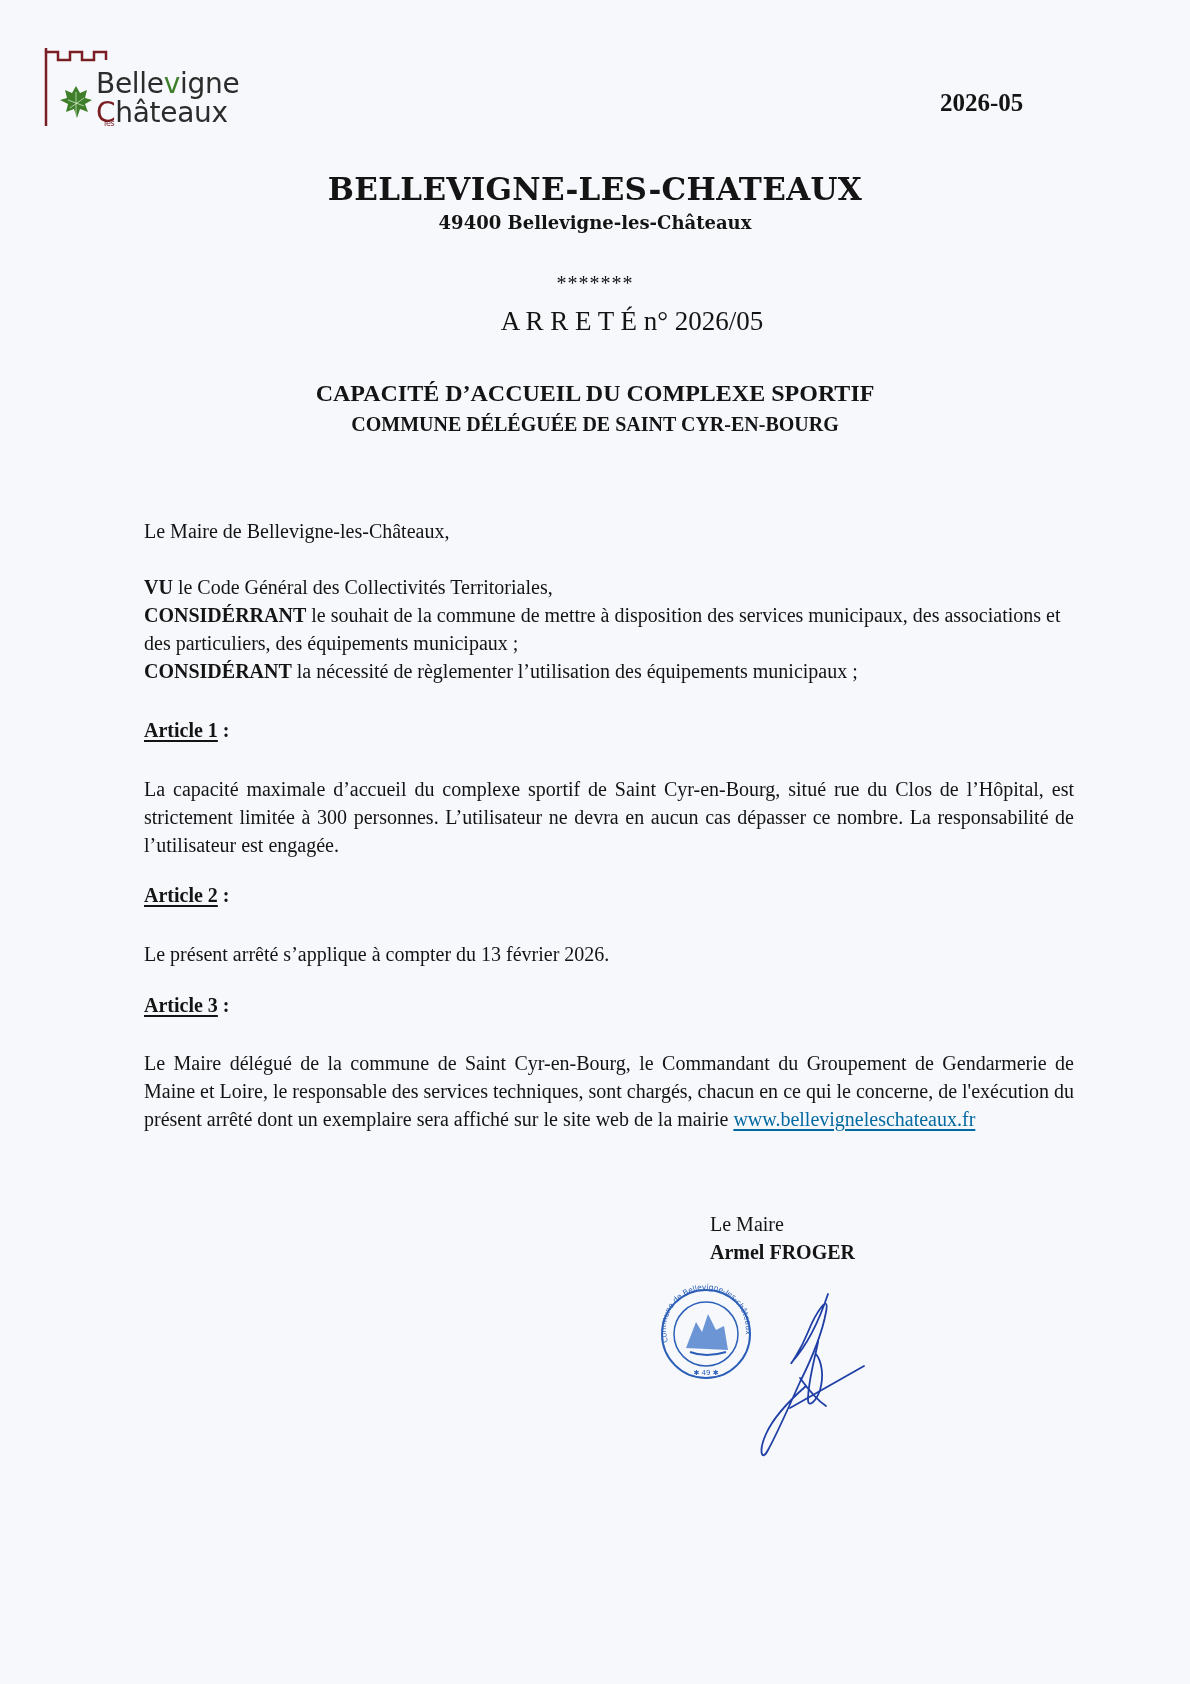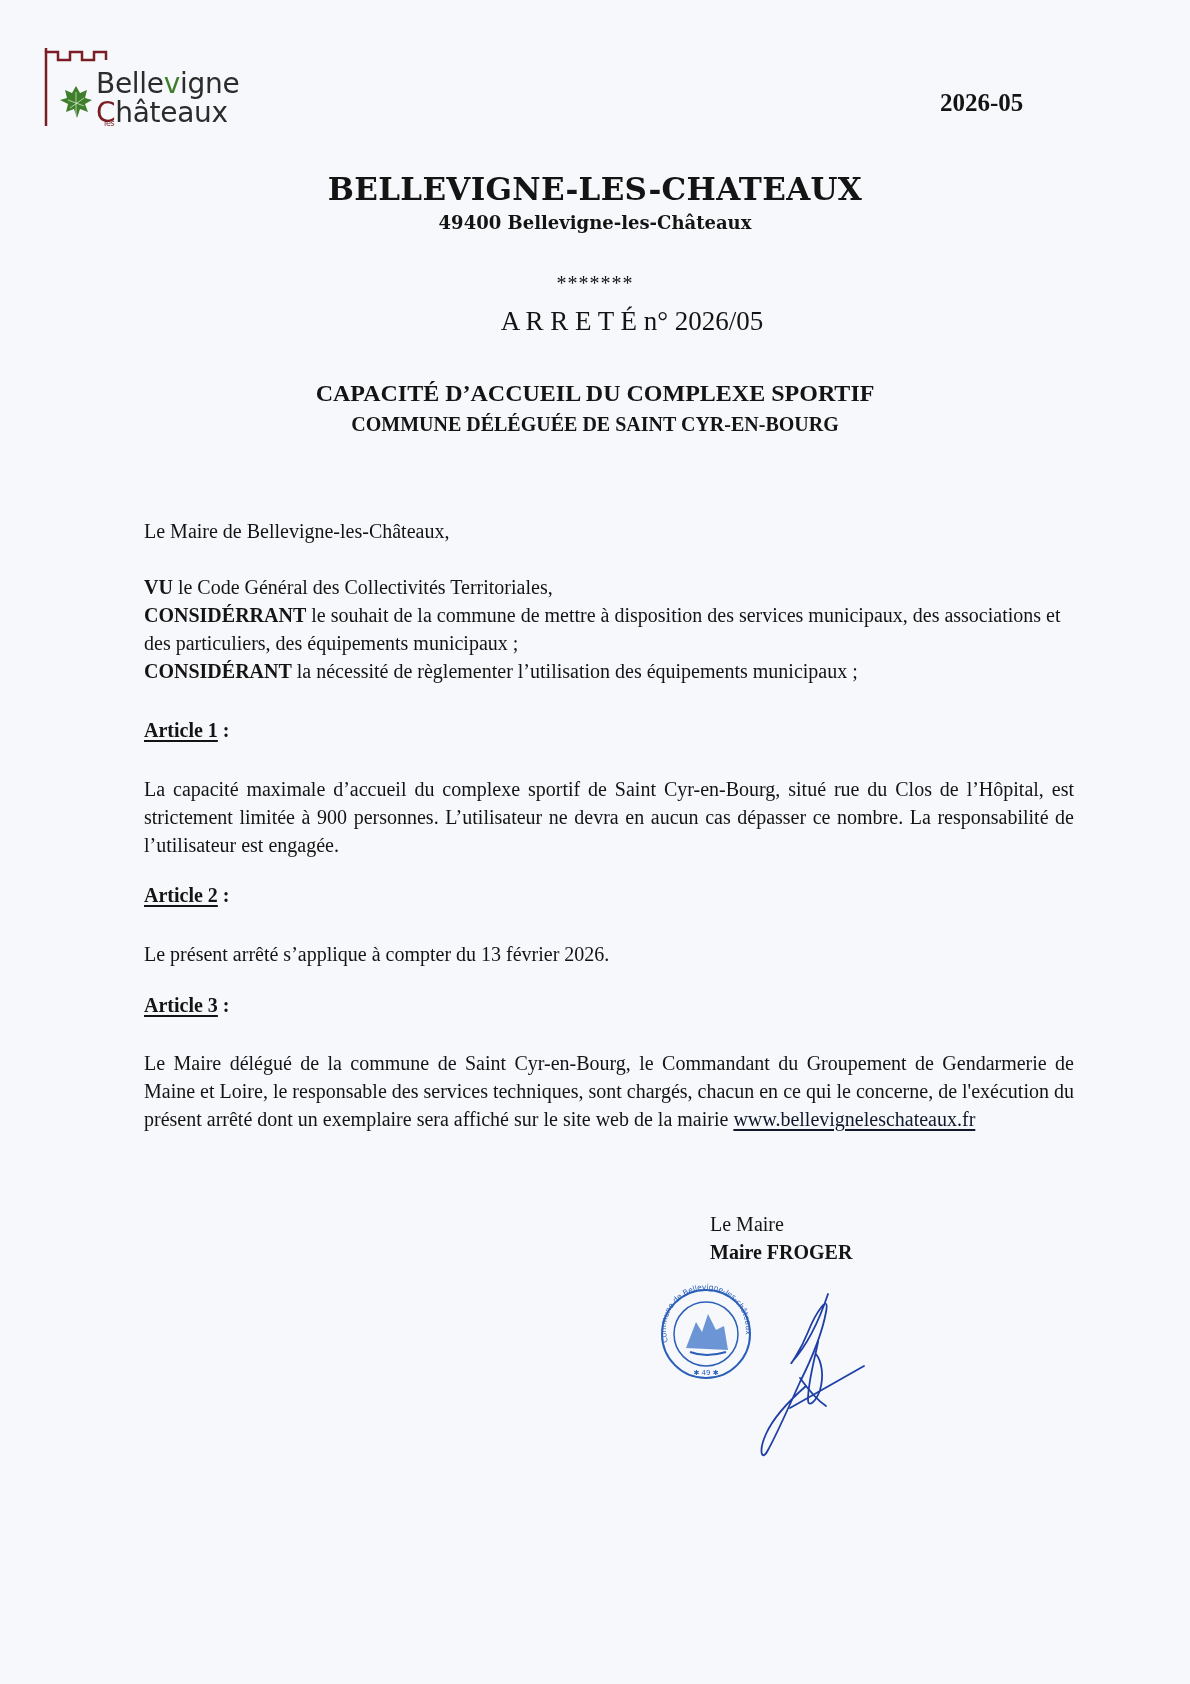--- a/index.html
+++ b/index.html
@@ -31,21 +31,21 @@
     .stars { top: 272px; font-size: 20px; letter-spacing: 1px; }
     .arrete { top: 306px; font-size: 27px; font-weight: normal; padding-left: 37px; }
     .subject1 { top: 380px; font-size: 24px; font-weight: bold; }
     .subject2 { top: 413px; font-size: 20px; font-weight: bold; }
 
     .body-text { position: absolute; left: 144px; width: 930px; font-size: 20px; line-height: 28px; }
     .body-text b { font-weight: bold; }
     .justify { text-align: justify; text-align-last: left; }
     .article-h { position: absolute; left: 144px; font-size: 20px; font-weight: bold; text-align: center; }
     .article-h .u { text-decoration: underline; text-underline-offset: 3px; }
-    .link { color: #0f172a; text-decoration: underline; text-underline-offset: 3px; cursor: pointer; }
+    .link { color: #0369a1; text-decoration: underline; text-underline-offset: 3px; cursor: pointer; }
 
     .sig-block { position: absolute; left: 710px; font-size: 20px; }
     .stamp-sig { position: absolute; left: 650px; top: 1282px; width: 230px; height: 190px; }
   </style>
 </head>
 <body>
 
 <div class="page">
 
   <div class="logo">
@@ -76,36 +76,36 @@
 
   <div class="body-text" style="top:573px; width:920px;">
     <div><b>VU</b><span> le Code Général des Collectivités Territoriales,</span></div>
     <div><b>CONSIDÉRRANT</b><span> le souhait de la commune de mettre à disposition des services municipaux, des associations et des particuliers, des équipements municipaux ;</span></div>
     <div><b>CONSIDÉRANT</b><span> la nécessité de règlementer l’utilisation des équipements municipaux ;</span></div>
   </div>
 
   <div class="article-h" style="top:719px;">
     <span class="u">Article 1</span><span> :</span>
   </div>
-  <div class="body-text justify" style="top:775px; width:930px;">La capacité maximale d’accueil du complexe sportif de Saint Cyr-en-Bourg, situé rue du Clos de l’Hôpital, est strictement limitée à 900 personnes. L’utilisateur ne devra en aucun cas dépasser ce nombre. La responsabilité de l’utilisateur est engagée.</div>
+  <div class="body-text justify" style="top:775px; width:930px;">La capacité maximale d’accueil du complexe sportif de Saint Cyr-en-Bourg, situé rue du Clos de l’Hôpital, est strictement limitée à 300 personnes. L’utilisateur ne devra en aucun cas dépasser ce nombre. La responsabilité de l’utilisateur est engagée.</div>
 
   <div class="article-h" style="top:884px;">
     <span class="u">Article 2</span><span> :</span>
   </div>
   <div class="body-text" style="top:940px;">Le présent arrêté s’applique à compter du 13 février 2026.</div>
 
   <div class="article-h" style="top:994px;">
     <span class="u">Article 3</span><span> :</span>
   </div>
   <div class="body-text justify" style="top:1049px; width:930px;">
     <span>Le Maire délégué de la commune de Saint Cyr-en-Bourg, le Commandant du Groupement de Gendarmerie de Maine et Loire, le responsable des services techniques, sont chargés, chacun en ce qui le concerne, de l'exécution du présent arrêté dont un exemplaire sera affiché sur le site web de la mairie </span><a class="link">www.bellevigneleschateaux.fr</a>
   </div>
 
   <div class="sig-block" style="top:1213px;">Le Maire</div>
-  <div class="sig-block" style="top:1241px; font-weight:bold;">Maire FROGER</div>
+  <div class="sig-block" style="top:1241px; font-weight:bold;">Armel FROGER</div>
 
   <svg class="stamp-sig" viewBox="0 0 230 190">
     <g>
       <circle cx="56" cy="52" r="44" fill="none" stroke="#2b5fb8" stroke-width="2"></circle>
       <circle cx="56" cy="52" r="32" fill="none" stroke="#2b5fb8" stroke-width="1.5"></circle>
       <path d="M36 66 L46 40 L52 50 L58 32 L66 48 L74 44 L78 68 Z" fill="#3d74c9" opacity="0.75"></path>
       <path d="M40 70 Q56 76 76 70" stroke="#2b5fb8" stroke-width="2" fill="none"></path>
       <text x="56" y="93" font-size="7" fill="#2b5fb8" text-anchor="middle" font-family="DejaVu Sans, sans-serif">✱ 49 ✱</text>
       <path id="stampArc" d="M18 60 A40 40 0 1 1 94 60" fill="none"></path>
       <text font-size="7.5" fill="#2b5fb8" font-family="DejaVu Sans, sans-serif"><textPath href="#stampArc">Commune de Bellevigne-les-châteaux</textPath></text>

